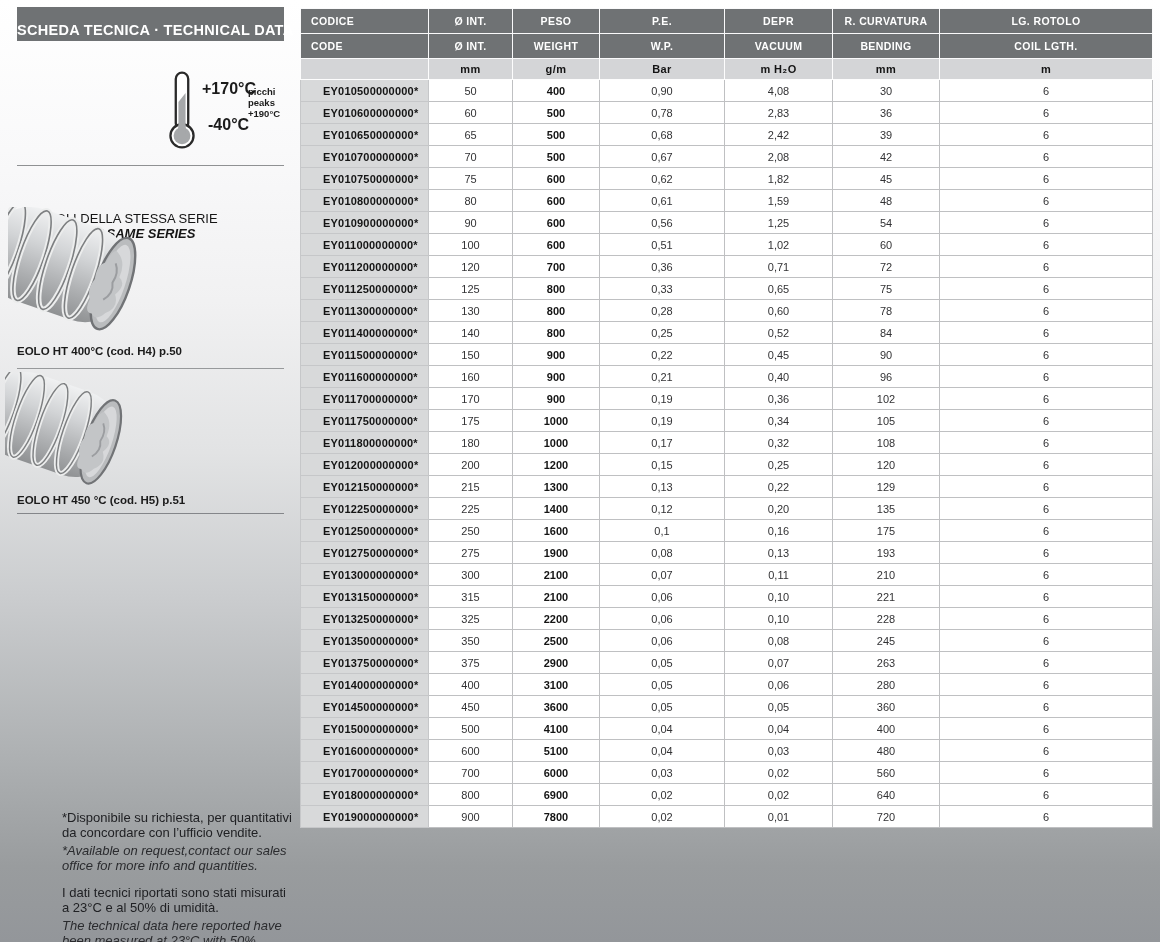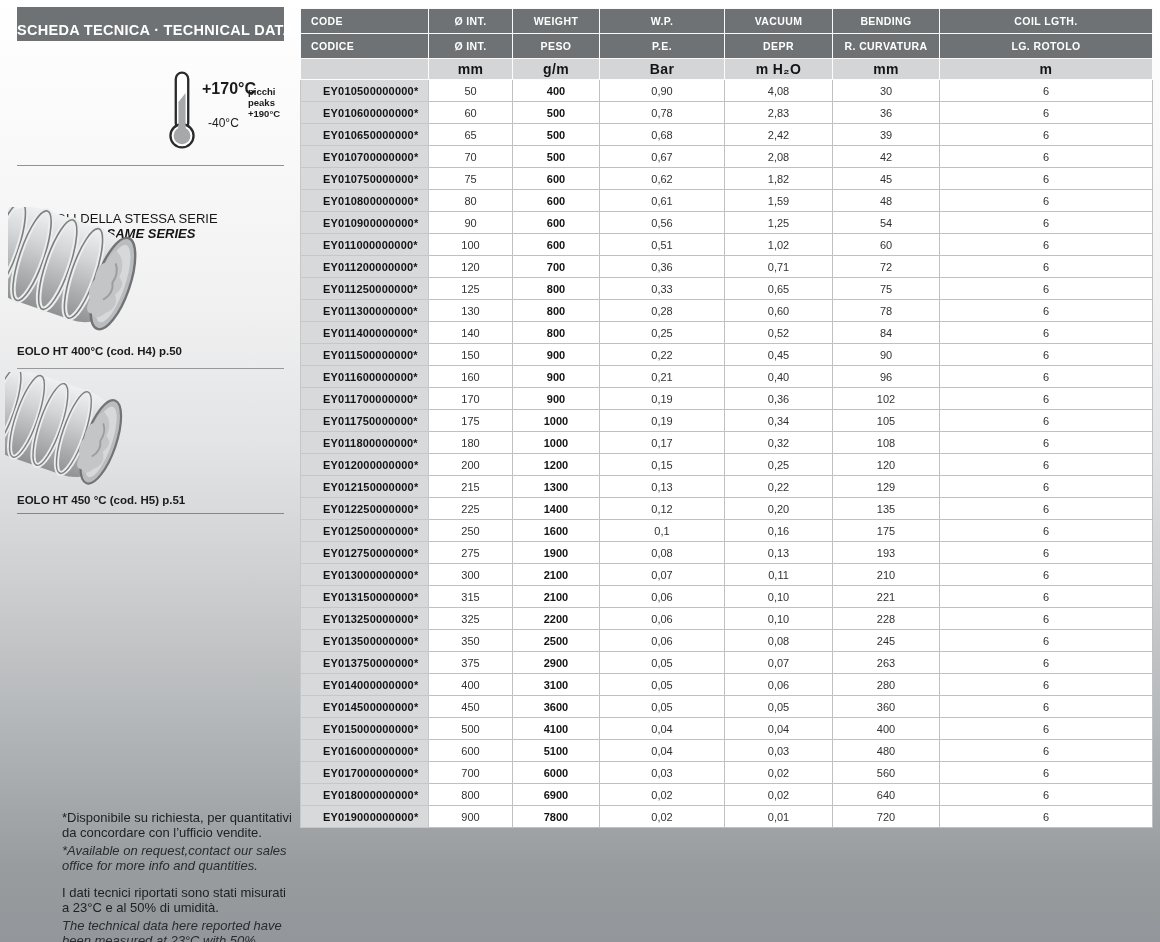--- a/index.html
+++ b/index.html
@@ -11,21 +11,21 @@
   }
   
   .banner{
     position:absolute; left:17px; top:7px; width:267px; height:34px;
     background:#6f7274; color:#ffffff; font-weight:bold; font-size:14.5px;
     letter-spacing:.3px; line-height:47px; white-space:nowrap;
   }
   .thermo-wrap{ position:absolute; left:160px; top:68px; width:130px; height:82px; }
   .thermo-svg{ position:absolute; left:4px; top:2px; width:36px; height:80px; }
   .tmax{ position:absolute; left:42px; top:12px; font-size:16px; font-weight:bold; color:#1b1b1b; }
-  .tmin{ position:absolute; left:48px; top:48px; font-size:12px; font-weight:normal; color:#1b1b1b; }
+  .tmin{ position:absolute; left:48px; top:48px; font-size:16px; font-weight:bold; color:#1b1b1b; }
   .peaks{ position:absolute; left:88px; top:18px; font-size:9.5px; font-weight:bold; color:#1b1b1b; line-height:11px; }
   .rule{ position:absolute; left:17px; width:267px; border-top:1px solid #8f9193; }
   .rule-1{ top:165px; } .rule-2{ top:368px; border-top-color:#97999b; } .rule-3{ top:513px; border-top-color:#84868a; }
   .series-heading{ position:absolute; left:17px; top:172px; font-size:13px; line-height:15px; color:#151515; }
   .series-heading .it{ font-weight:normal;margin-top:39px; }
   .series-heading .en{ font-weight:bold; font-style:italic; }
   .hose{ position:absolute; }
   .hose-1{ left:8px;  top:204px; width:160px; height:142px; }
   .hose-2{ left:2px;  top:372px; width:152px; height:124px; }
   .caption{ position:absolute; left:17px; width:267px; text-align:left; font-size:11.5px; font-weight:bold; color:#1b1b1b; }
@@ -34,21 +34,21 @@
   .footnotes p{ margin-bottom:3px;margin-left:45px; }
   .footnotes p.gap{ margin-bottom:12px; }
   .footnotes .en{ font-style:italic; color:#2a2b2e; }
   
   table.datatable{ position:absolute; left:300px; top:8px; border-collapse:collapse; table-layout:fixed; }
   .datatable thead th{
     background:#6f7274; color:#ffffff; font-size:10.5px; font-weight:bold;
     letter-spacing:.4px; border:1px solid #fafafb; height:25px; text-align:center;
   }
   .datatable thead tr.units th{
-    background:#d4d5d7; color:#141414; font-size:14px; height:21px; border:1px solid #fdfdfd;
+    background:#d4d5d7; color:#141414; font-size:11px; height:21px; border:1px solid #fdfdfd;
   }
   .datatable th.first{ text-align:left; padding-left:10px; }
   .datatable td{
     border:1px solid #bfc0c2; height:22px; font-size:11px; text-align:center;
     background:#ffffff; color:#323234; padding:0;
   }
   .datatable td.code{
     background:#d8d9da; font-weight:bold; color:#141414; text-align:left;
     padding-left:22px; font-size:11px; letter-spacing:.2px; border-color:#c6c7c9;
   }
@@ -141,36 +141,36 @@
       <col style="width:128px">
         <col style="width:84px">
         <col style="width:87px">
       <col style="width:125px">
         <col style="width:108px">
         <col style="width:107px">
         <col style="width:213px">
     </colgroup>
     <thead>
       <tr>
+        <th class="first">CODICE</th>
+        <th>Ø INT.</th>
+        <th>PESO</th>
+        <th>P.E.</th>
+        <th>DEPR</th>
+        <th>R. CURVATURA</th>
+        <th>LG. ROTOLO</th>
+      </tr>
+      <tr>
         <th class="first">CODE</th>
         <th>Ø INT.</th>
         <th>WEIGHT</th>
         <th>W.P.</th>
         <th>VACUUM</th>
         <th>BENDING</th>
         <th>COIL LGTH.</th>
-      </tr>
-      <tr>
-        <th class="first">CODICE</th>
-        <th>Ø INT.</th>
-        <th>PESO</th>
-        <th>P.E.</th>
-        <th>DEPR</th>
-        <th>R. CURVATURA</th>
-        <th>LG. ROTOLO</th>
       </tr>
       <tr class="units">
         <th class="first"></th>
         <th>mm</th>
         <th>g/m</th>
         <th>Bar</th>
         <th>m H₂O</th>
         <th>mm</th>
         <th>m</th>
       </tr>

